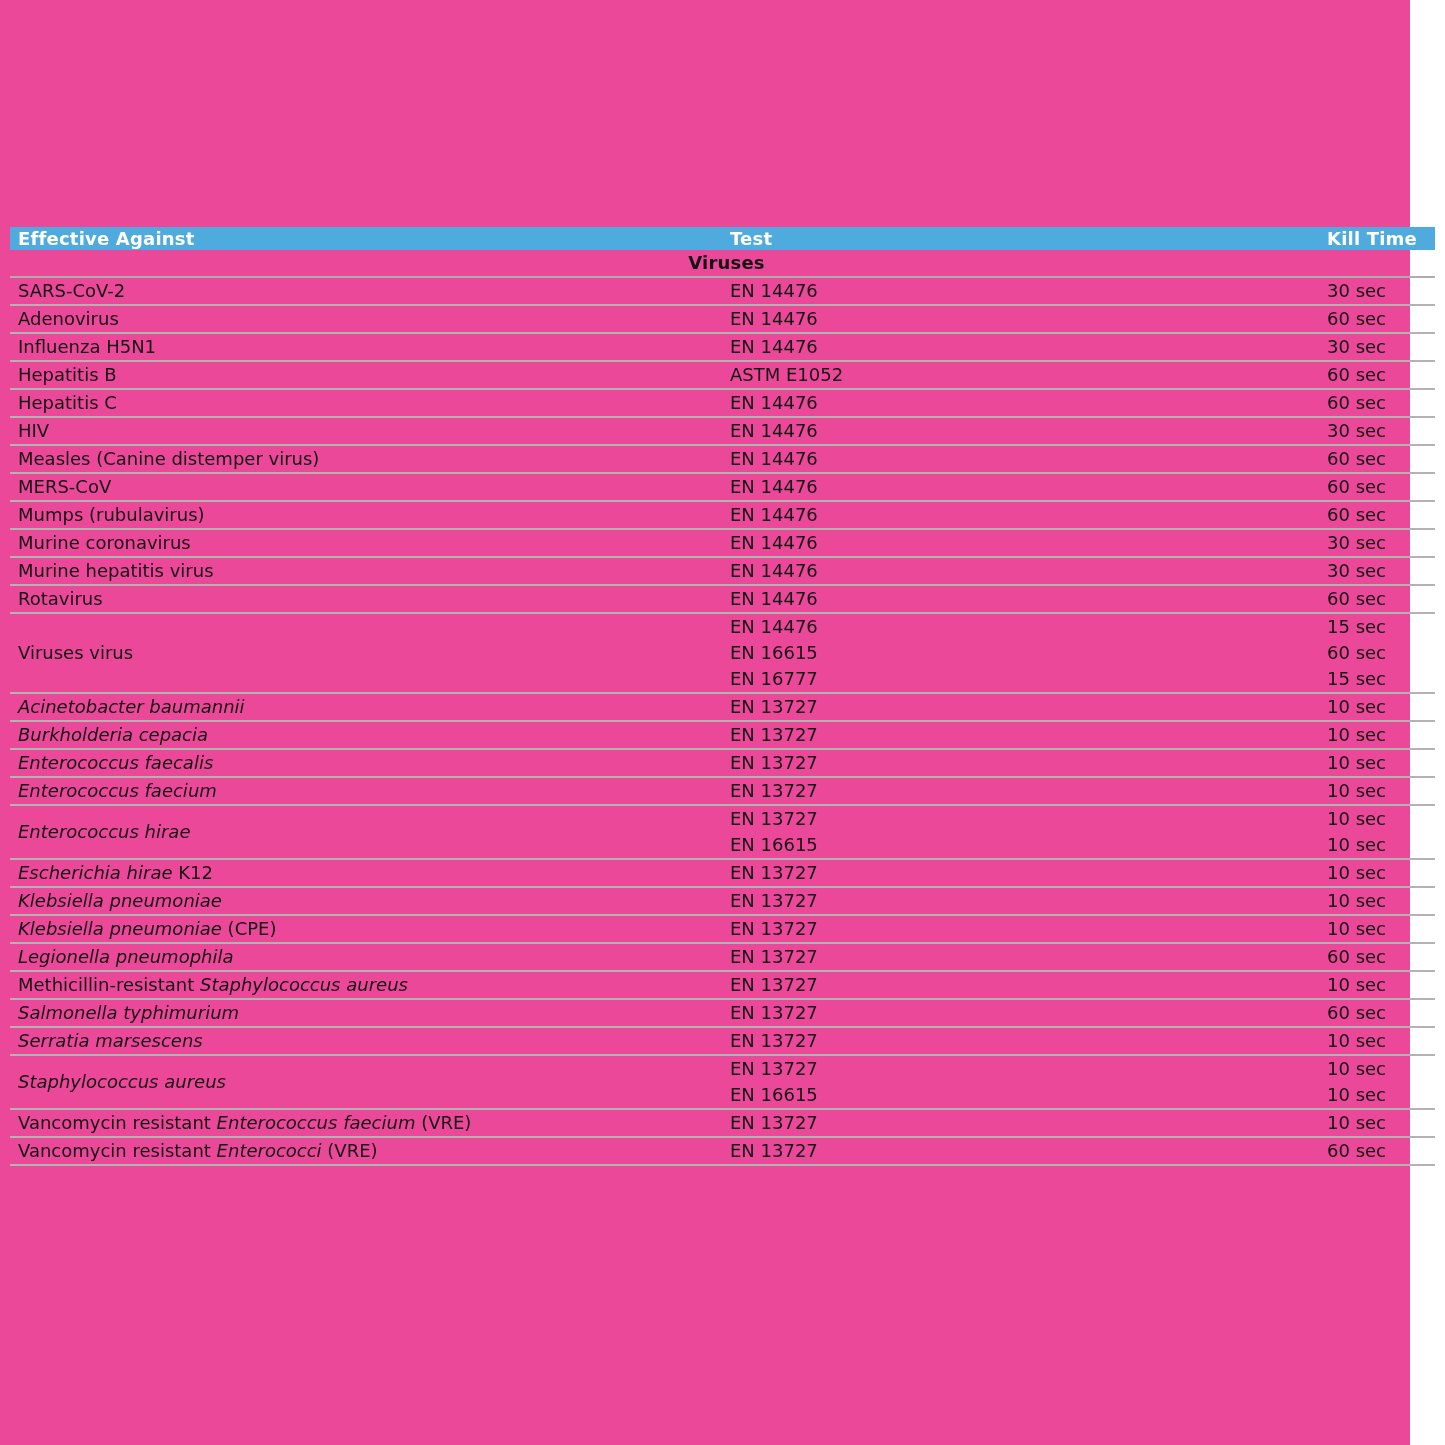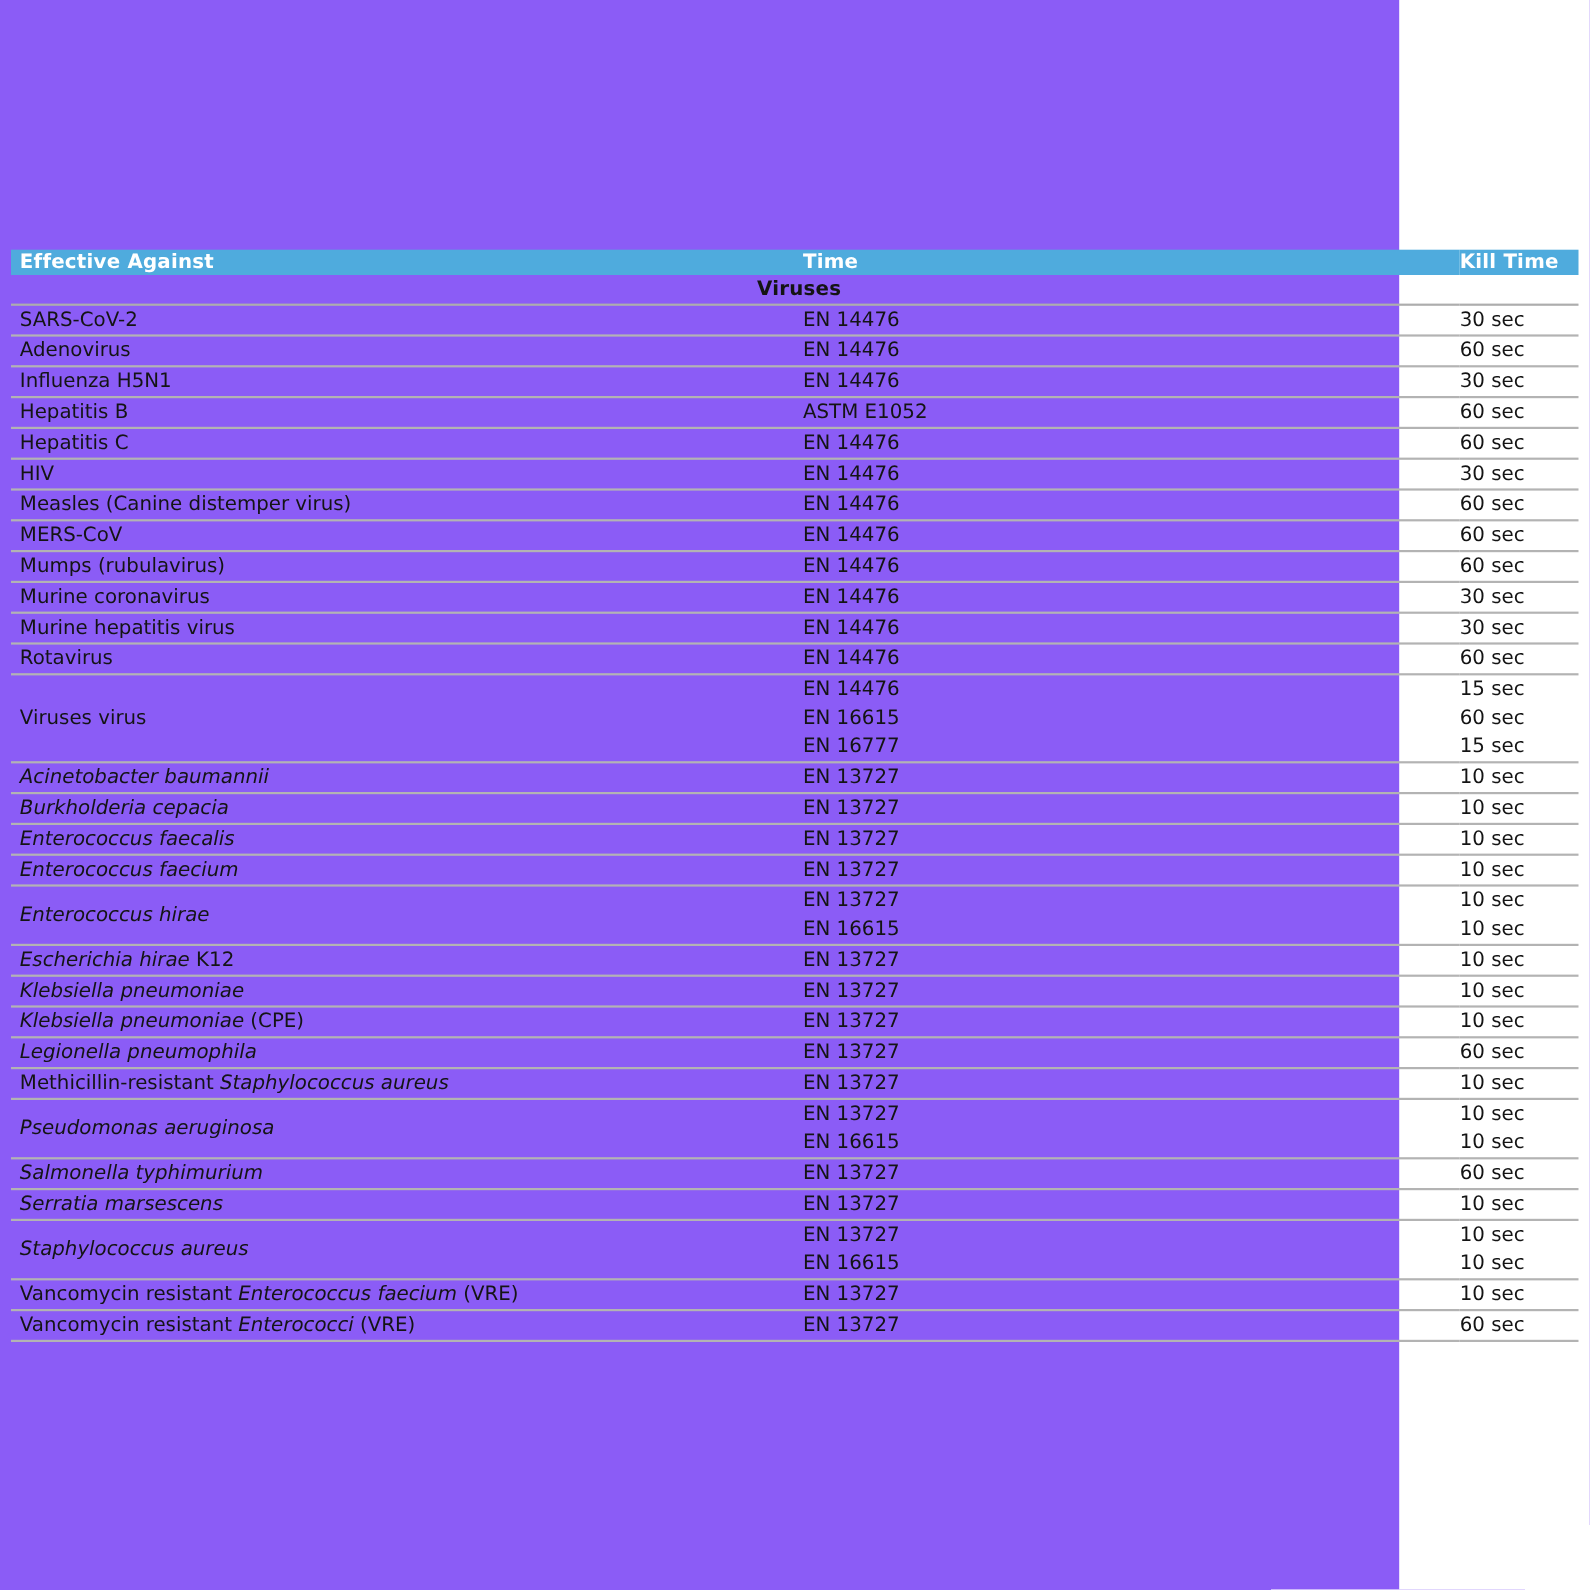--- a/index.html
+++ b/index.html
@@ -9,23 +9,23 @@
   }
   body {
     width: 1445px;
     height: 1445px;
     font-family: "DejaVu Sans", "Liberation Sans", sans-serif;
     color: #141414;
     overflow: hidden;
   }
   .page {
     position: relative;
-    width: 1272px;
+    width: 1410px;
     height: 1445px;
-    background: #8b5cf6;
+    background: #ec4899;
   }
   table.efficacy {
     position: absolute;
     left: 10px;
     top: 227px;
     width: 1425px;
     border-collapse: collapse;
     table-layout: fixed;
     font-size: 18px;
   }
@@ -75,21 +75,21 @@
 <div class="page">
   <table class="efficacy">
     <colgroup>
       <col class="c1">
       <col class="c2">
       <col class="c3">
     </colgroup>
     <thead>
       <tr>
         <th class="first">Effective Against</th>
-        <th>Time</th>
+        <th>Test</th>
         <th>Kill Time</th>
       </tr>
     </thead>
     <tbody>
         <tr class="section-row">
           <td colspan="3">Viruses</td>
         </tr>
         <tr class="data-row">
           <td class="name-cell"><span>SARS-CoV-2</span></td>
           <td>
@@ -297,31 +297,20 @@
         <tr class="data-row">
           <td class="name-cell"><span>Methicillin-resistant </span><span class="i">Staphylococcus aureus</span></td>
           <td>
             <div class="cell-line">EN 13727</div>
           </td>
           <td>
             <div class="cell-line">10 sec</div>
           </td>
         </tr>
         <tr class="data-row">
-          <td class="name-cell"><span class="i">Pseudomonas aeruginosa</span></td>
-          <td>
-            <div class="cell-line">EN 13727</div>
-            <div class="cell-line">EN 16615</div>
-          </td>
-          <td>
-            <div class="cell-line">10 sec</div>
-            <div class="cell-line">10 sec</div>
-          </td>
-        </tr>
-        <tr class="data-row">
           <td class="name-cell"><span class="i">Salmonella typhimurium</span></td>
           <td>
             <div class="cell-line">EN 13727</div>
           </td>
           <td>
             <div class="cell-line">60 sec</div>
           </td>
         </tr>
         <tr class="data-row">
           <td class="name-cell"><span class="i">Serratia marsescens</span></td>

